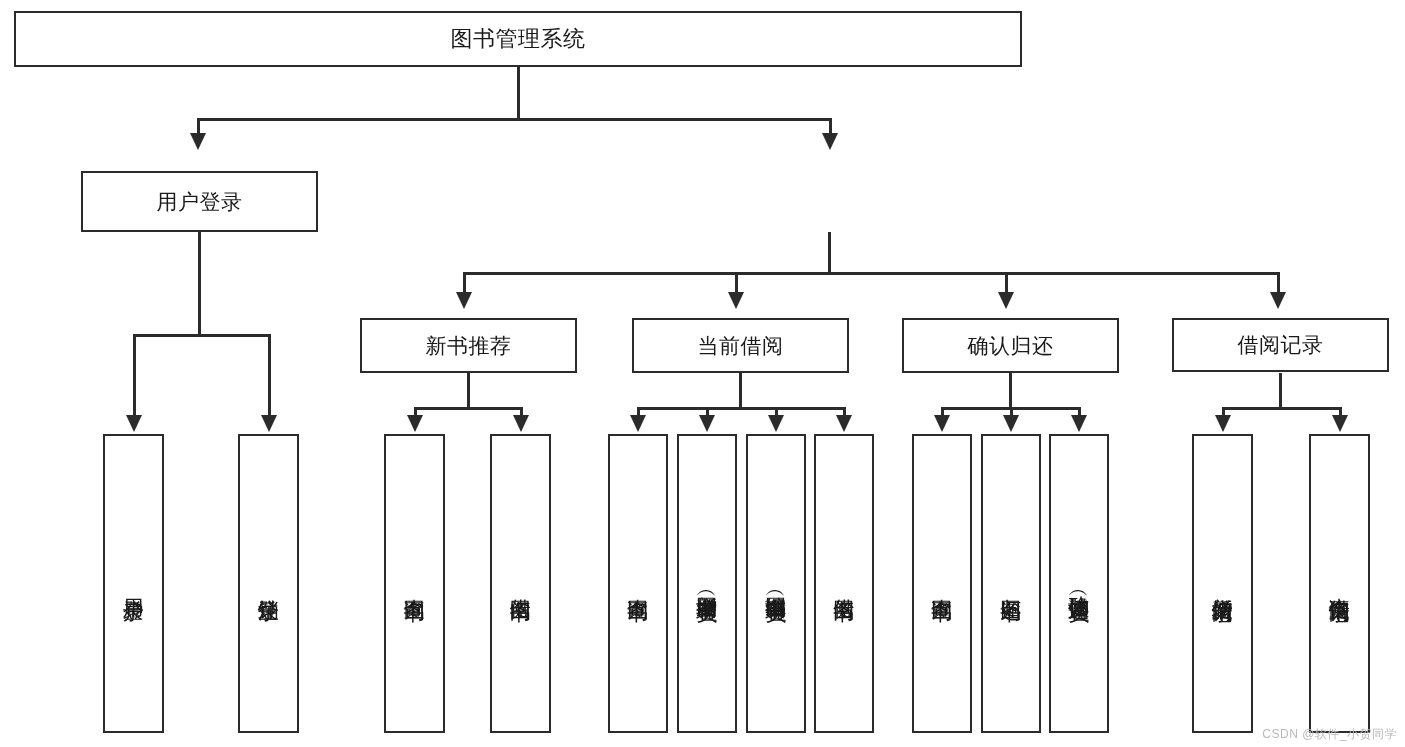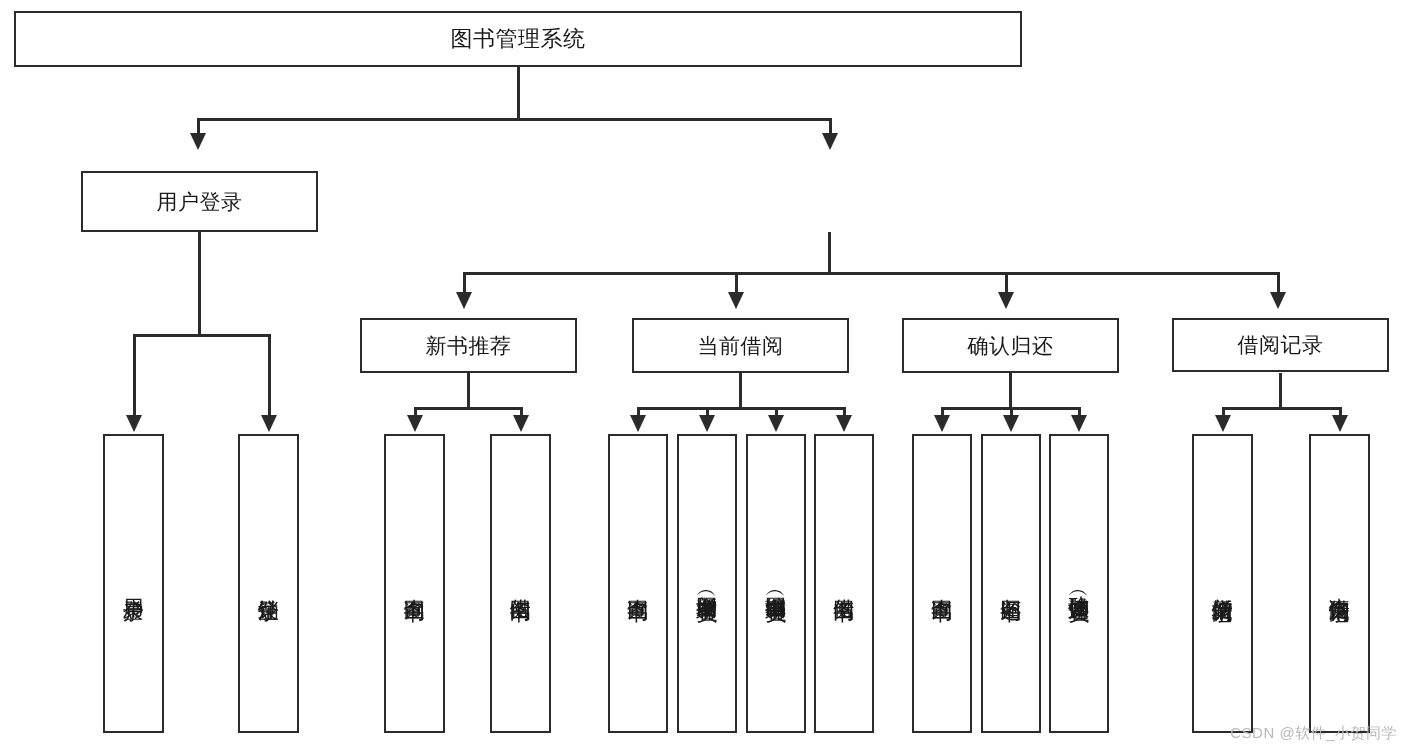--- a/index.html
+++ b/index.html
@@ -66,21 +66,21 @@
     border-right: 8px solid transparent;
     border-top: 17px solid #2b2b2b;
     z-index: 2;
   }
 
   
   #watermark {
     position: absolute;
     right: 8px;
     bottom: 4px;
-    font-size: 15px;
+    font-size: 12px;
     color: #b9b9b9;
     letter-spacing: 0.5px;
     z-index: 6;
     white-space: nowrap;
     pointer-events: none;
     margin-top: 44px;
   }
 </style>
 </head>
 <body>

